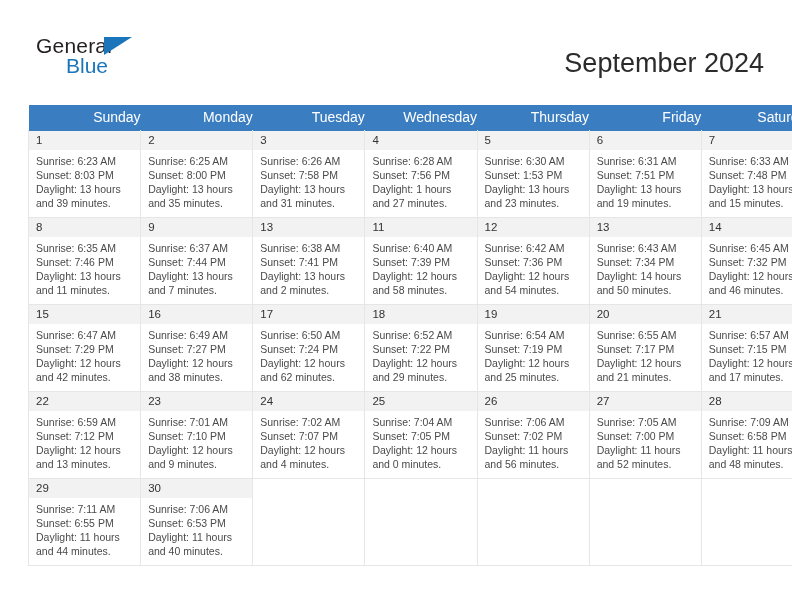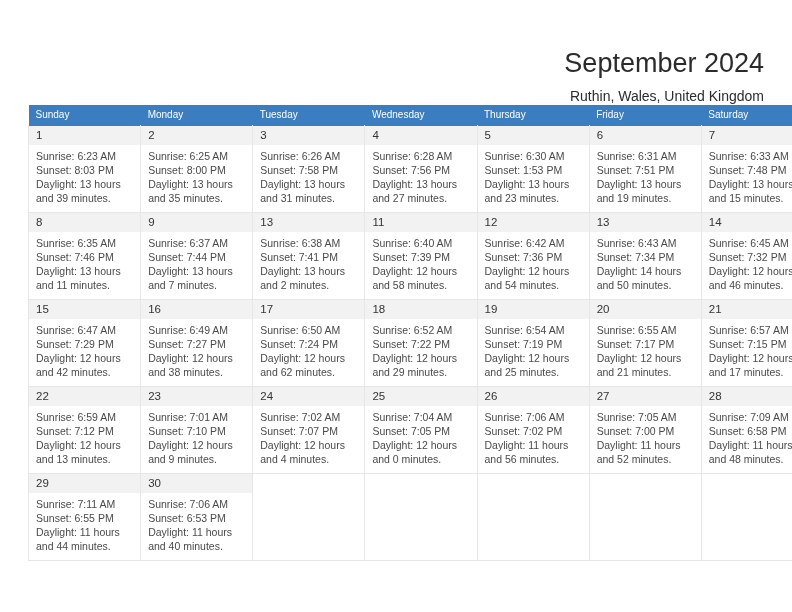--- a/index.html
+++ b/index.html
@@ -90,23 +90,23 @@
     position: absolute;
     left: 28px;
     top: 105px;
     width: 736px;
     border-collapse: collapse;
     table-layout: fixed;
   }
   .calendar th {
     background: #3b7dc1;
     color: #ffffff;
-    font-size: 10px;
+    font-size: 14px;
     font-weight: normal;
-    text-align: left;
+    text-align: right;
     padding: 4px 0 5px 7px;
     border: none;
     width: 105.14px;
   }
   .calendar td {
     vertical-align: top;
     padding: 0;
     border-left: 1px solid #e6e6e6;
     border-right: 1px solid #e6e6e6;
     border-top: 1px solid #3b7dc1;
@@ -142,24 +142,28 @@
     white-space: normal;
   }
 </style>
 </head>
 <body>
 
 <div class="page">
 
   <div class="top-bar">
 
+    <div class="logo">
+      <span class="logo-general">General</span>
+      <span class="logo-tri"></span>
+      <span class="logo-blue">Blue</span>
+    </div>
 
     <div class="title-block">
       <div class="cal-title">September 2024</div>
-      <div class="cal-subtitle">Ruthin, Wales, United Kingdom</div>
     </div>
 
   </div>
 
   <table class="calendar">
     <thead>
       <tr>
         <th>Sunday</th>
         <th>Monday</th>
         <th>Tuesday</th>
@@ -193,21 +197,21 @@
               <div>Sunrise: 6:26 AM</div>
               <div>Sunset: 7:58 PM</div>
               <div class="daylight">Daylight: 13 hours and 31 minutes.</div>
             </div>
           </td>
           <td class="">
             <span class="daynum">4</span>
             <div class="info">
               <div>Sunrise: 6:28 AM</div>
               <div>Sunset: 7:56 PM</div>
-              <div class="daylight">Daylight: 13 hours and 27 minutes.</div>
+              <div class="daylight">Daylight: 1 hours and 27 minutes.</div>
             </div>
           </td>
           <td class="">
             <span class="daynum">5</span>
             <div class="info">
               <div>Sunrise: 6:30 AM</div>
               <div>Sunset: 1:53 PM</div>
               <div class="daylight">Daylight: 13 hours and 23 minutes.</div>
             </div>
           </td>

